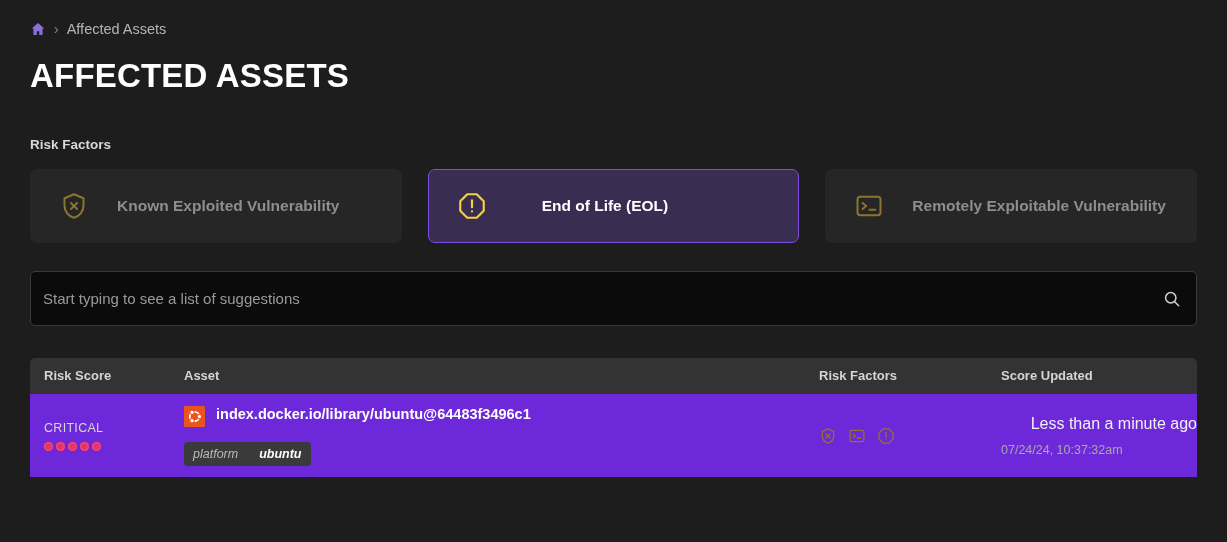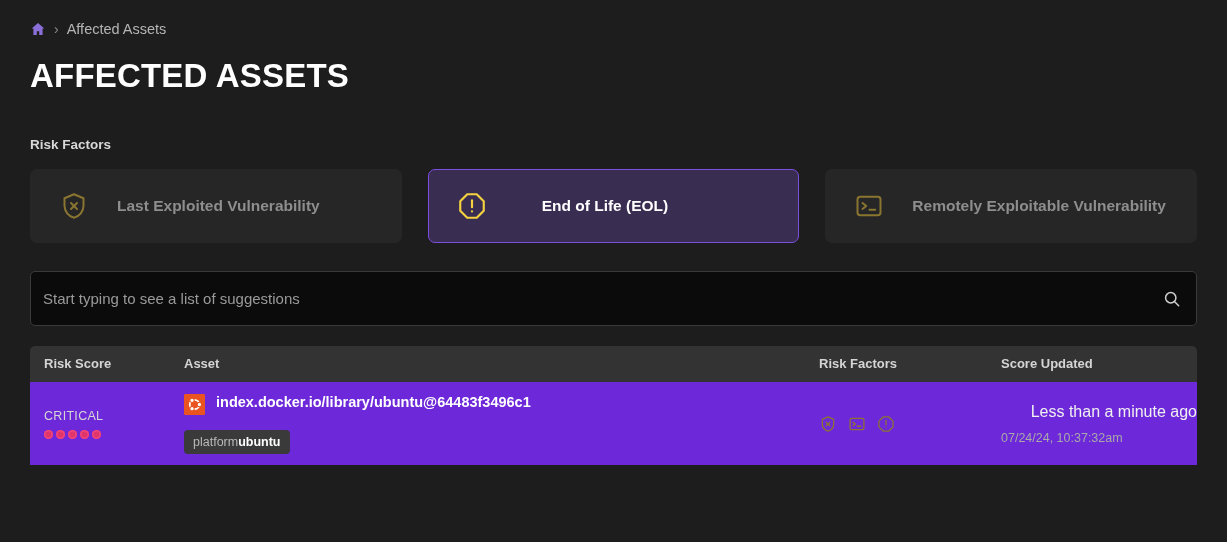--- a/index.html
+++ b/index.html
@@ -97,21 +97,21 @@
     outline: none;
     color: #e6e6e6;
     font-family: "Liberation Sans", sans-serif;
     font-size: 15px;
   }
   .search-input::placeholder { color: #9a9a9a; opacity: 1; }
   .search-icon { width: 20px; height: 20px; display: block; flex: none; cursor: pointer; }
 
   
   .table {
-    margin-top: 20px;
+    margin-top: 32px;
     border-radius: 5px 5px 0 0;
     overflow: hidden;
   }
   .t-row { display: flex; align-items: center; }
 
   .t-head {
     background: #333333;
     height: 35px;
     font-size: 13px;
     font-weight: bold;
@@ -143,26 +143,27 @@
   .asset-line { display: flex; align-items: flex-start; gap: 11px; }
   .ubuntu-logo { width: 21px; height: 21px; display: block; flex: none; }
   .asset-name {
     font-size: 14.5px;
     font-weight: bold;
     color: #ffffff;
   }
   .tag {
     display: inline-flex;
     align-items: center;
-    gap: 0;
+    gap: 21px;
     margin-top: 15px;
     background: #3a3a3a;
     border-radius: 4px;
     padding: 5px 9px;
     font-size: 12.5px;
+    font-style: italic;
   }
   .tag-key { color: #b9b9b9; }
   .tag-val { color: #ffffff; font-weight: bold; }
 
   .factor-icons { display: flex; gap: 11px; align-items: center; }
   .factor-icons svg { width: 18px; height: 18px; display: block; cursor: pointer; }
 
   .updated-main { font-size: 16px; color: #f0f0f0; text-align: right; }
   .updated-sub  { font-size: 12.5px; color: #a9a9a9; margin-top: 10px; }
 </style>
@@ -188,21 +189,21 @@
   <div class="risk-cards">
 
     <div class="risk-card">
       <span>
         <svg class="risk-card-icon" viewBox="0 0 24 24" fill="none" stroke="#8a7530" stroke-width="1.6" stroke-linecap="round" stroke-linejoin="round" aria-hidden="true">
           <path d="M12 2.6 4.4 5.8v6c0 4.6 3.2 8.4 7.6 9.6 4.4-1.2 7.6-5 7.6-9.6v-6L12 2.6z"></path>
           <line x1="9.6" y1="9.6" x2="14.4" y2="14.4"></line>
           <line x1="14.4" y1="9.6" x2="9.6" y2="14.4"></line>
         </svg>
       </span>
-      <span class="risk-card-label">Last Exploited Vulnerability</span>
+      <span class="risk-card-label">Known Exploited Vulnerability</span>
     </div>
 
     <div class="risk-card selected">
       <span>
         <svg class="risk-card-icon" viewBox="0 0 24 24" fill="none" stroke="#f5d33f" stroke-width="1.7" stroke-linecap="round" stroke-linejoin="round" aria-hidden="true">
           <polygon points="8.2,2.6 15.8,2.6 21.4,8.2 21.4,15.8 15.8,21.4 8.2,21.4 2.6,15.8 2.6,8.2"></polygon>
           <line x1="12" y1="7.4" x2="12" y2="13"></line>
           <line x1="12" y1="16.2" x2="12" y2="16.3"></line>
         </svg>
       </span>

